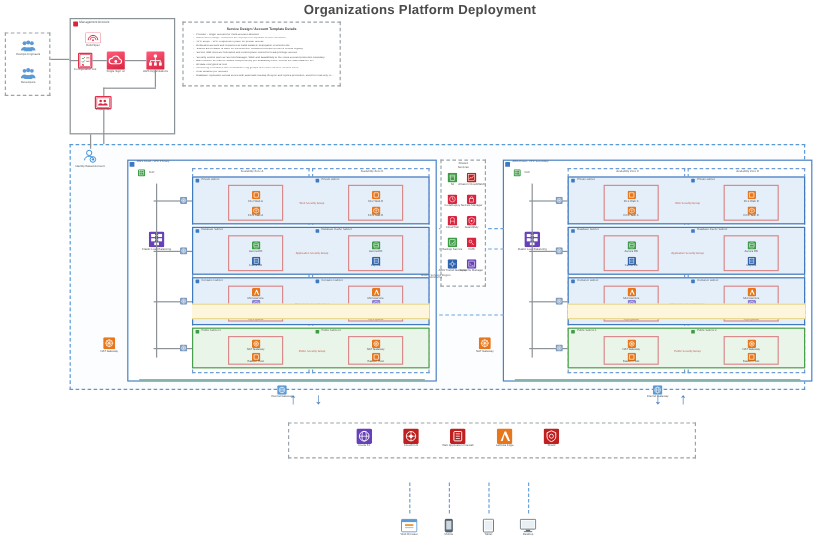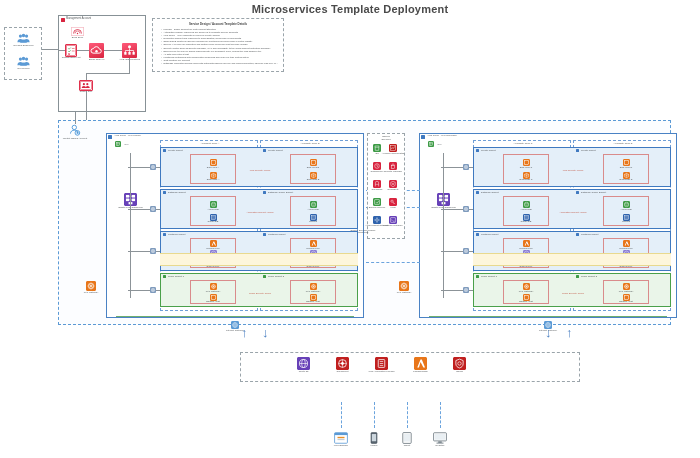--- a/index.html
+++ b/index.html
@@ -51,21 +51,21 @@
   .mini.red{color:#c4604f;} .mini.grey{color:#70757a;}
   .mini.c{transform:translateX(-50%);}
 
   .shared{position:absolute;border:.6px dashed #9aa4aa;background:#fff;box-sizing:border-box;}
   .shared .stitle{position:absolute;top:2px;left:50%;transform:translateX(-50%);
                   font-size:2.4px;text-align:center;line-height:1.2;color:#55595c;white-space:nowrap;}
 </style>
 </head>
 <body>
 
-<div class="abs ttl" style="left:0;top:3px;width:700px;text-align:center;">Microservices Template Deployment</div>
+<div class="abs ttl" style="left:0;top:3px;width:700px;text-align:center;">Organizations Platform Deployment</div>
 
 <div class="grp dash" style="left:4px;top:27px;width:38px;height:53px;">
   <div class="ic" style="left:11px;top:5px;width:15px;height:11px;">
     <svg class="sq" viewBox="0 0 24 18">
       <g fill="#5b9ad5">
         <circle cx="7" cy="5" r="2.6"></circle>
           <circle cx="17" cy="5" r="2.6"></circle>
           <circle cx="12" cy="4" r="2.8"></circle>
         <path d="M2 15c0-3 2.4-5 5-5s5 2 5 5z"></path>
           <path d="M12 15c0-3 2.4-5 5-5s5 2 5 5z"></path>

